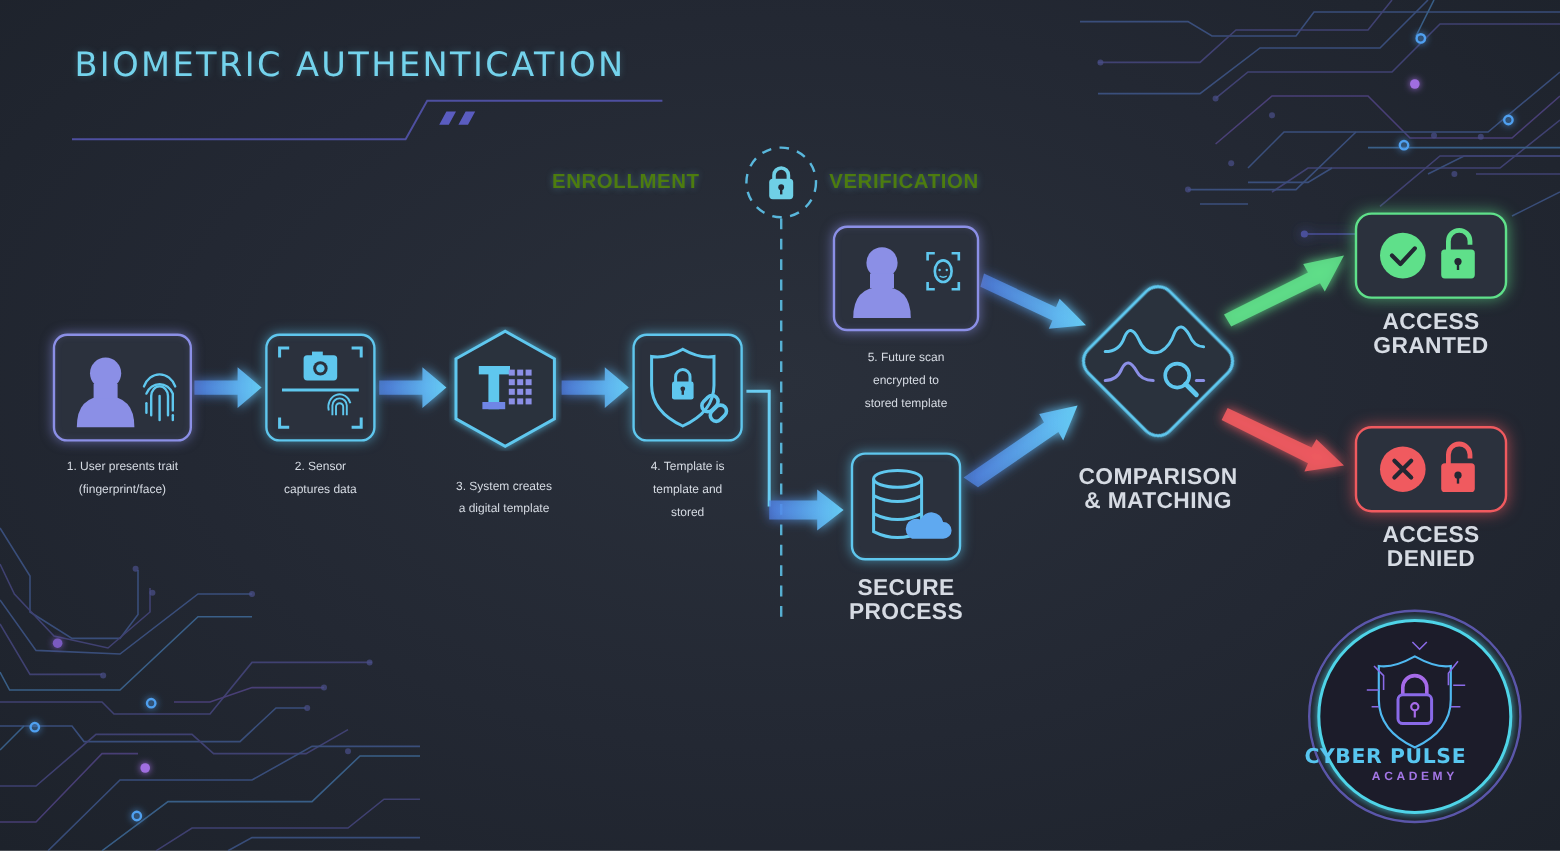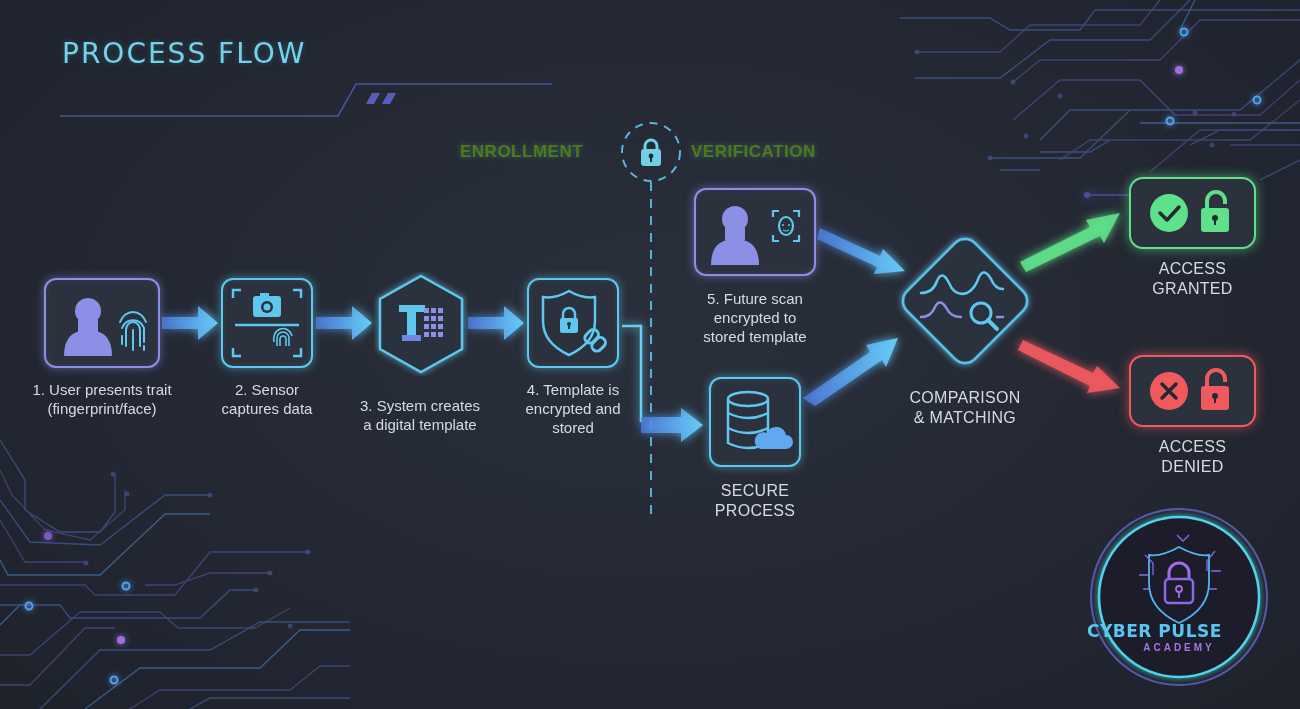--- a/index.html
+++ b/index.html
@@ -31,24 +31,24 @@
     position: absolute; border-radius: 12px;
     background: #2b313d;
     display: flex; align-items: center; justify-content: center;
   }
   .node.blue { border: 2.5px solid #5fc7ee; box-shadow: 0 0 10px rgba(95,199,238,0.55), inset 0 0 6px rgba(95,199,238,0.15); }
   .node.violet { border: 2.5px solid #8b8fe6; box-shadow: 0 0 10px rgba(139,143,230,0.55), inset 0 0 6px rgba(139,143,230,0.15); }
   .node.green { border: 2.5px solid #5fe08a; box-shadow: 0 0 12px rgba(95,224,138,0.6); }
   .node.red { border: 2.5px solid #f05a5f; box-shadow: 0 0 12px rgba(240,90,95,0.6); }
 
   .caption {
-    position: absolute; text-align: center; font-size: 15px; line-height: 19px;
+    position: absolute; text-align: center; font-size: 10px; line-height: 19px;
     color: #d6dbe3; white-space: nowrap;
   }
-  .caption.caps { font-size: 16px; line-height: 20px; letter-spacing: 0.3px; }
+  .caption.caps { font-size: 19px; line-height: 20px; letter-spacing: 0.3px; font-weight: bold; }
 
   .logo-text-1 { font-family: "DejaVu Sans", sans-serif; font-weight: bold; font-size: 17px; letter-spacing: 0.5px; color: #58c6f0; }
   .logo-text-2 { font-size: 10px; letter-spacing: 3px; color: #a476e6; font-weight: bold; }
 </style>
 </head>
 <body>
 
 <svg class="bg-svg" viewBox="0 0 1300 709">
   <defs>
     <filter id="glow" x="-50%" y="-50%" width="200%" height="200%">
@@ -170,21 +170,21 @@
     <circle cx="1087" cy="195" r="3" fill="#4a4f9a"></circle>
     <path d="M1090 195 L1130 195" stroke="#4a4f9a" stroke-width="1.3"></path>
   </g>
 
   <g filter="url(#glowBig)">
     <path d="M1023 340 L1093 373 L1097 366 L1120 388 L1087 393 L1090 386 L1018 350 Z" fill="#f05a5f" opacity="0.9"></path>
   </g>
 </svg>
 
 <div class="abs title">
-  <div>PROCESS FLOW</div>
+  <div>BIOMETRIC AUTHENTICATION</div>
 </div>
 
 <div class="abs phase-label" style="left:460px; top:142px;">ENROLLMENT</div>
 <div class="abs phase-label" style="left:691px; top:142px;text-align:right;">VERIFICATION</div>
 <div class="abs" style="left:639px; top:137px;">
   <svg width="24" height="30" viewBox="0 0 24 30">
     <path d="M6 13 V9 a6 6 0 0 1 12 0 V13" fill="none" stroke="#6fd0e6" stroke-width="3"></path>
     <rect x="2" y="12" width="20" height="17" rx="3" fill="#6fd0e6"></rect>
     <circle cx="12" cy="19" r="2.4" fill="#232833"></circle>
       <rect x="11" y="20" width="2" height="5" fill="#232833"></rect>
@@ -273,21 +273,21 @@
     <circle cx="36" cy="39" r="2" fill="#2b313d"></circle>
       <rect x="35" y="40" width="2" height="4" fill="#2b313d"></rect>
     <g fill="none" stroke="#5fc7ee" stroke-width="3">
       <rect x="54" y="44" width="10" height="15" rx="5" transform="rotate(45 59 51)"></rect>
       <rect x="61" y="52" width="10" height="15" rx="5" transform="rotate(45 66 59)"></rect>
     </g>
   </svg>
 </div>
 <div class="caption" style="left:508px; top:380px; width:130px;">
   <div>4. Template is</div>
-    <div>encrypted and</div>
+    <div>template and</div>
     <div>stored</div>
 </div>
 
 <div class="node violet" style="left:694px; top:188px; width:122px; height:88px;">
   <svg width="108" height="74" viewBox="0 0 108 74">
     <circle cx="34" cy="24" r="13" fill="#8b8fe6"></circle>
     <path d="M10 70 Q10 44 34 44 Q58 44 58 70 Z" fill="#8b8fe6"></path>
     <rect x="24" y="33" width="20" height="12" fill="#8b8fe6"></rect>
     <g fill="none" stroke="#5fc7ee" stroke-width="2.2">
       <path d="M72 22 V16 H78"></path>

